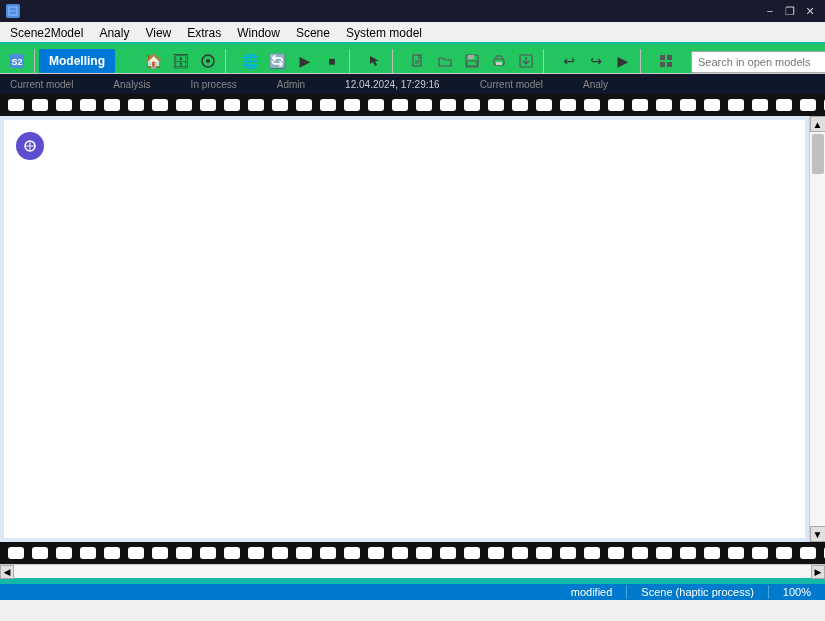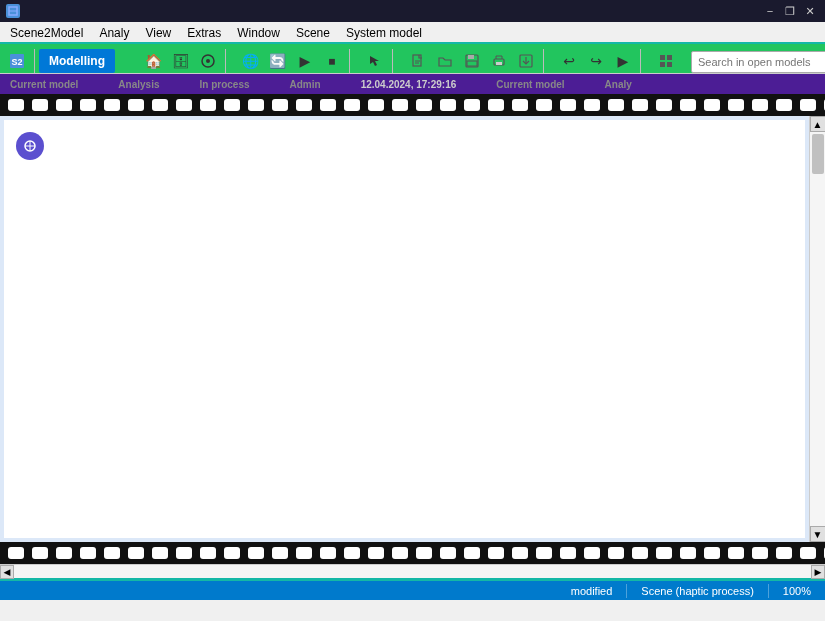--- a/index.html
+++ b/index.html
@@ -146,28 +146,27 @@
     
     #main-area {
       background: #000;
       position: relative;
       overflow: hidden;
       height: 490px;
     }
 
     
     #status-strip {
-      background: #4c1d95;
+      background: #0f172a;
       height: 20px;
       display: flex;
       align-items: center;
       padding: 0 10px;
       gap: 40px;
       position: relative;
-      font-weight: bold;
     }
     .status-item {
       color: #999;
       font-size: 10px;
       display: flex;
       align-items: center;
       gap: 4px;
     }
     .status-label {
       color: #888;
@@ -291,21 +290,21 @@
 
     
     #status-bar {
       background: #007acc;
       height: 22px;
       display: flex;
       align-items: center;
       justify-content: flex-end;
       padding: 0 8px;
       gap: 8px;
-      border-top: 3px solid #14b8a6;
+      border-top: 6px solid #14b8a6;
     }
     .status-bar-item {
       color: white;
       font-size: 11px;
       padding: 0 6px;
       height: 100%;
       display: flex;
       align-items: center;
     }
     .status-bar-sep {

